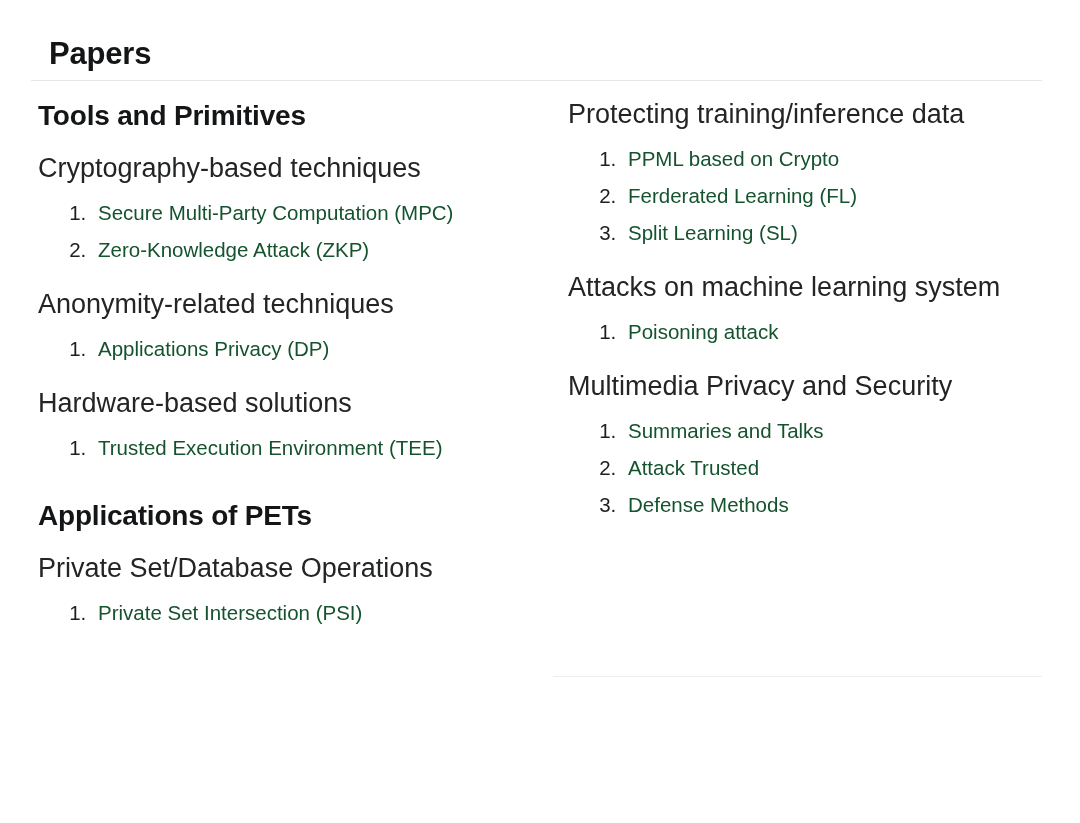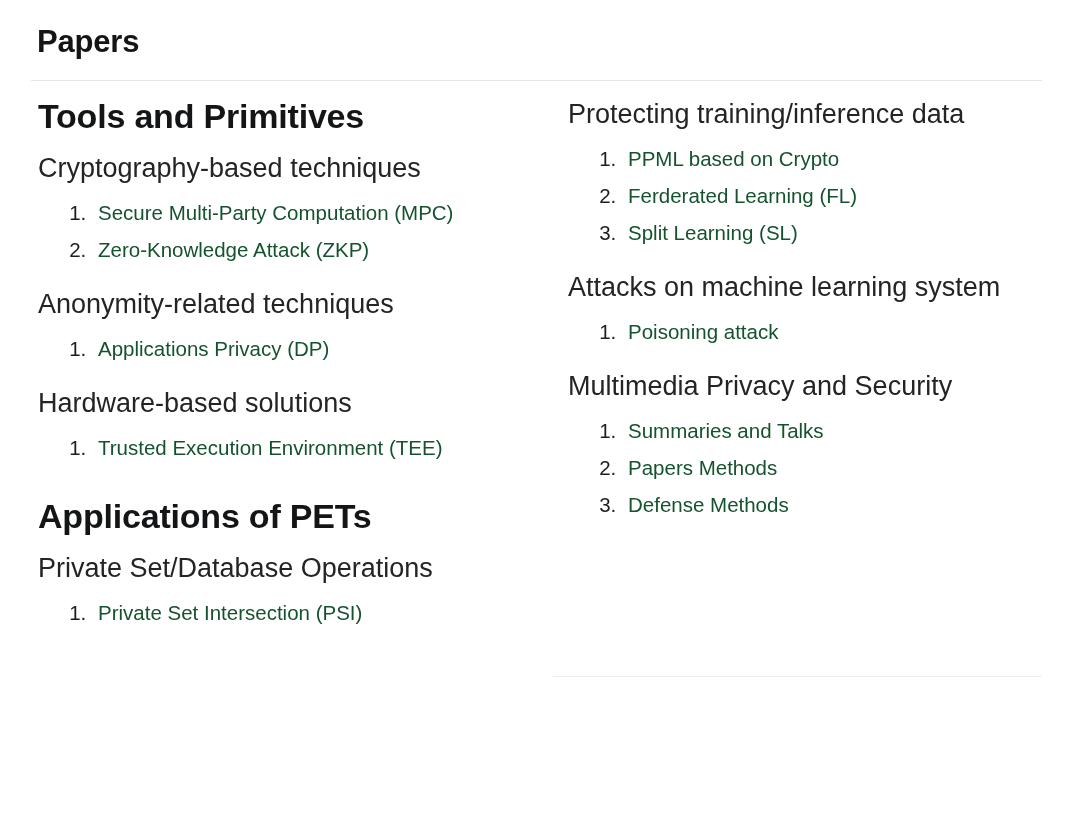--- a/index.html
+++ b/index.html
@@ -27,21 +27,21 @@
   
   .page-title {
     position: absolute;
     left: 37px;
     top: 22px;
     font-size: 31px;
     font-weight: bold;
     letter-spacing: -0.2px;
     color: #141516;
     line-height: 40px;
-    margin: 0;
+    margin: 12px;
   }
 
   .title-rule {
     position: absolute;
     left: 31px;
     top: 80px;
     width: 1011px;
     height: 1px;
     background: #e6e6e8;
   }
@@ -56,21 +56,21 @@
   .col {
     position: absolute;
     top: 0;
   }
   .col-left  { left: 38px;  width: 520px; }
   .col-right { left: 568px; width: 480px; }
 
   
   h2.section-title {
     margin: 0;
-    font-size: 34px;
+    font-size: 28px;
     font-weight: bold;
     letter-spacing: -0.2px;
     color: #141516;
     line-height: 32px;
   }
 
   h3.group-title {
     margin: 0;
     font-size: 27px;
     font-weight: normal;
@@ -178,21 +178,21 @@
       <div class="sp-after-group"></div>
       <ol class="link-list">
         <li><a href="#">Poisoning attack</a></li>
       </ol>
       <div class="sp-after-list"></div>
 
       <h3 class="group-title">Multimedia Privacy and Security</h3>
       <div class="sp-after-group"></div>
       <ol class="link-list">
         <li><a href="#">Summaries and Talks</a></li>
-        <li><a href="#">Papers Methods</a></li>
+        <li><a href="#">Attack Trusted</a></li>
         <li><a href="#">Defense Methods</a></li>
       </ol>
 
     </div>
 
   </div>
 
   <div class="bottom-rule"></div>
 
 </div>

